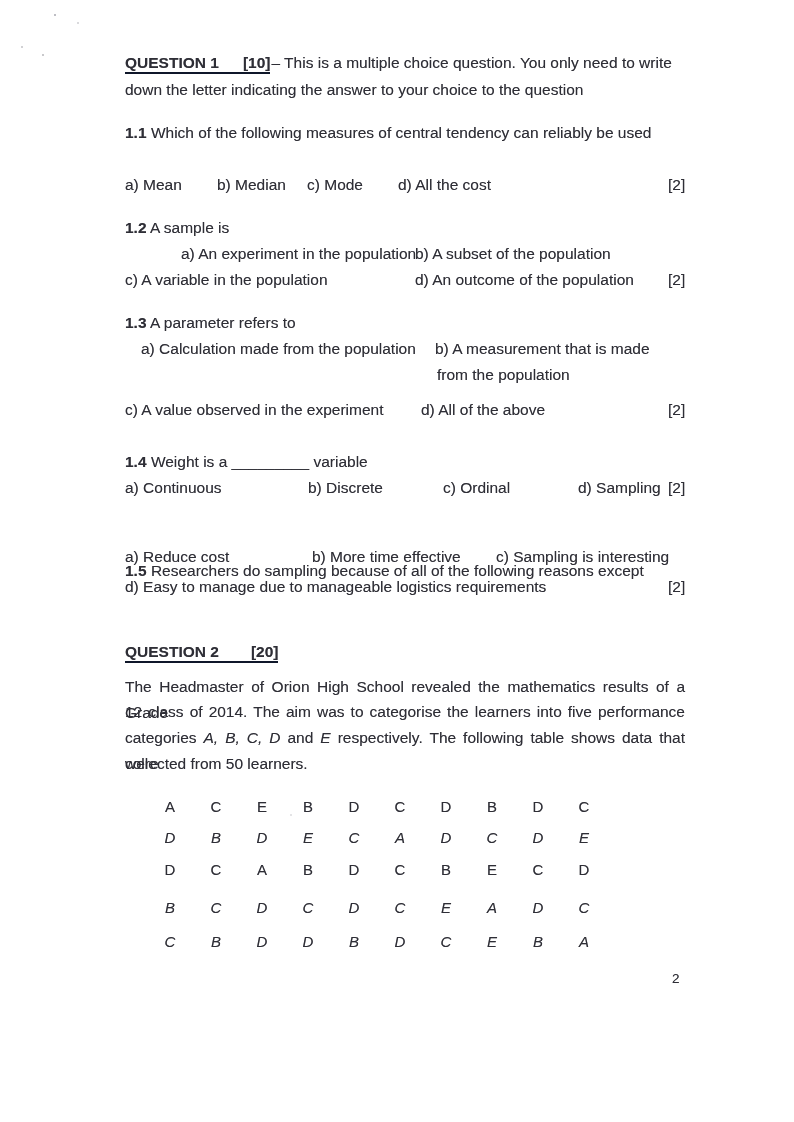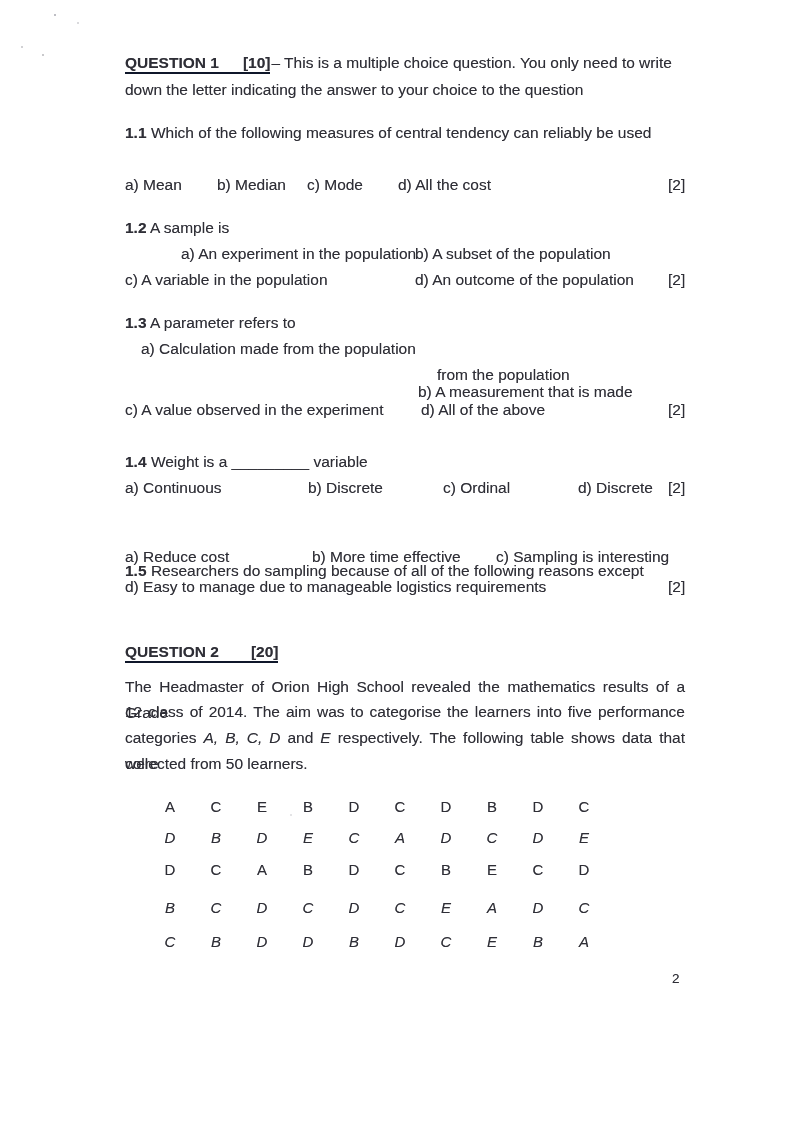--- a/index.html
+++ b/index.html
@@ -75,41 +75,41 @@
     <span class="opt" style="left:290px;text-align:center;">d) An outcome of the population</span>
     <span class="marks">[2]</span>
   </div>
 
   <div class="row" style="top:310px;">
     <span class="b">1.3</span>
     <span>A parameter refers to</span>
   </div>
   <div class="row rel" style="top:336px;">
     <span class="opt" style="left:16px;">a) Calculation made from the population</span>
-    <span class="opt" style="left:293px;margin-top:43px;">b) A measurement that is made</span>
+    <span class="opt" style="left:310px;">b) A measurement that is made</span>
   </div>
   <div class="row rel" style="top:362px;">
     <span class="opt" style="left:312px;"></span>
     <span class="opt" style="left:312px;">from the population</span>
   </div>
   <div class="row rel" style="top:397px;text-align:center;">
     <span class="opt" style="left:0;">c) A value observed in the experiment</span>
     <span class="opt" style="left:296px;">d) All of the above</span>
     <span class="marks">[2]</span>
   </div>
 
   <div class="row" style="top:449px;">
     <span class="b">1.4</span>
     <span>Weight is a _________ variable</span>
   </div>
   <div class="row rel" style="top:475px;">
     <span class="opt" style="left:0;">a) Continuous</span>
     <span class="opt" style="left:183px;text-align:center;">b) Discrete</span>
     <span class="opt" style="left:318px;">c) Ordinal</span>
-    <span class="opt" style="left:453px;">d) Discrete</span>
+    <span class="opt" style="left:453px;">d) Sampling</span>
     <span class="marks">[2]</span>
   </div>
 
   <div class="row" style="top:519px;margin-top:39px;">
     <span class="b">1.5</span>
     <span>Researchers do sampling because of all of the following reasons except</span>
   </div>
   <div class="row rel" style="top:544px;">
     <span class="opt" style="left:0;">a) Reduce cost</span>
     <span class="opt" style="left:187px;">b) More time effective</span>

